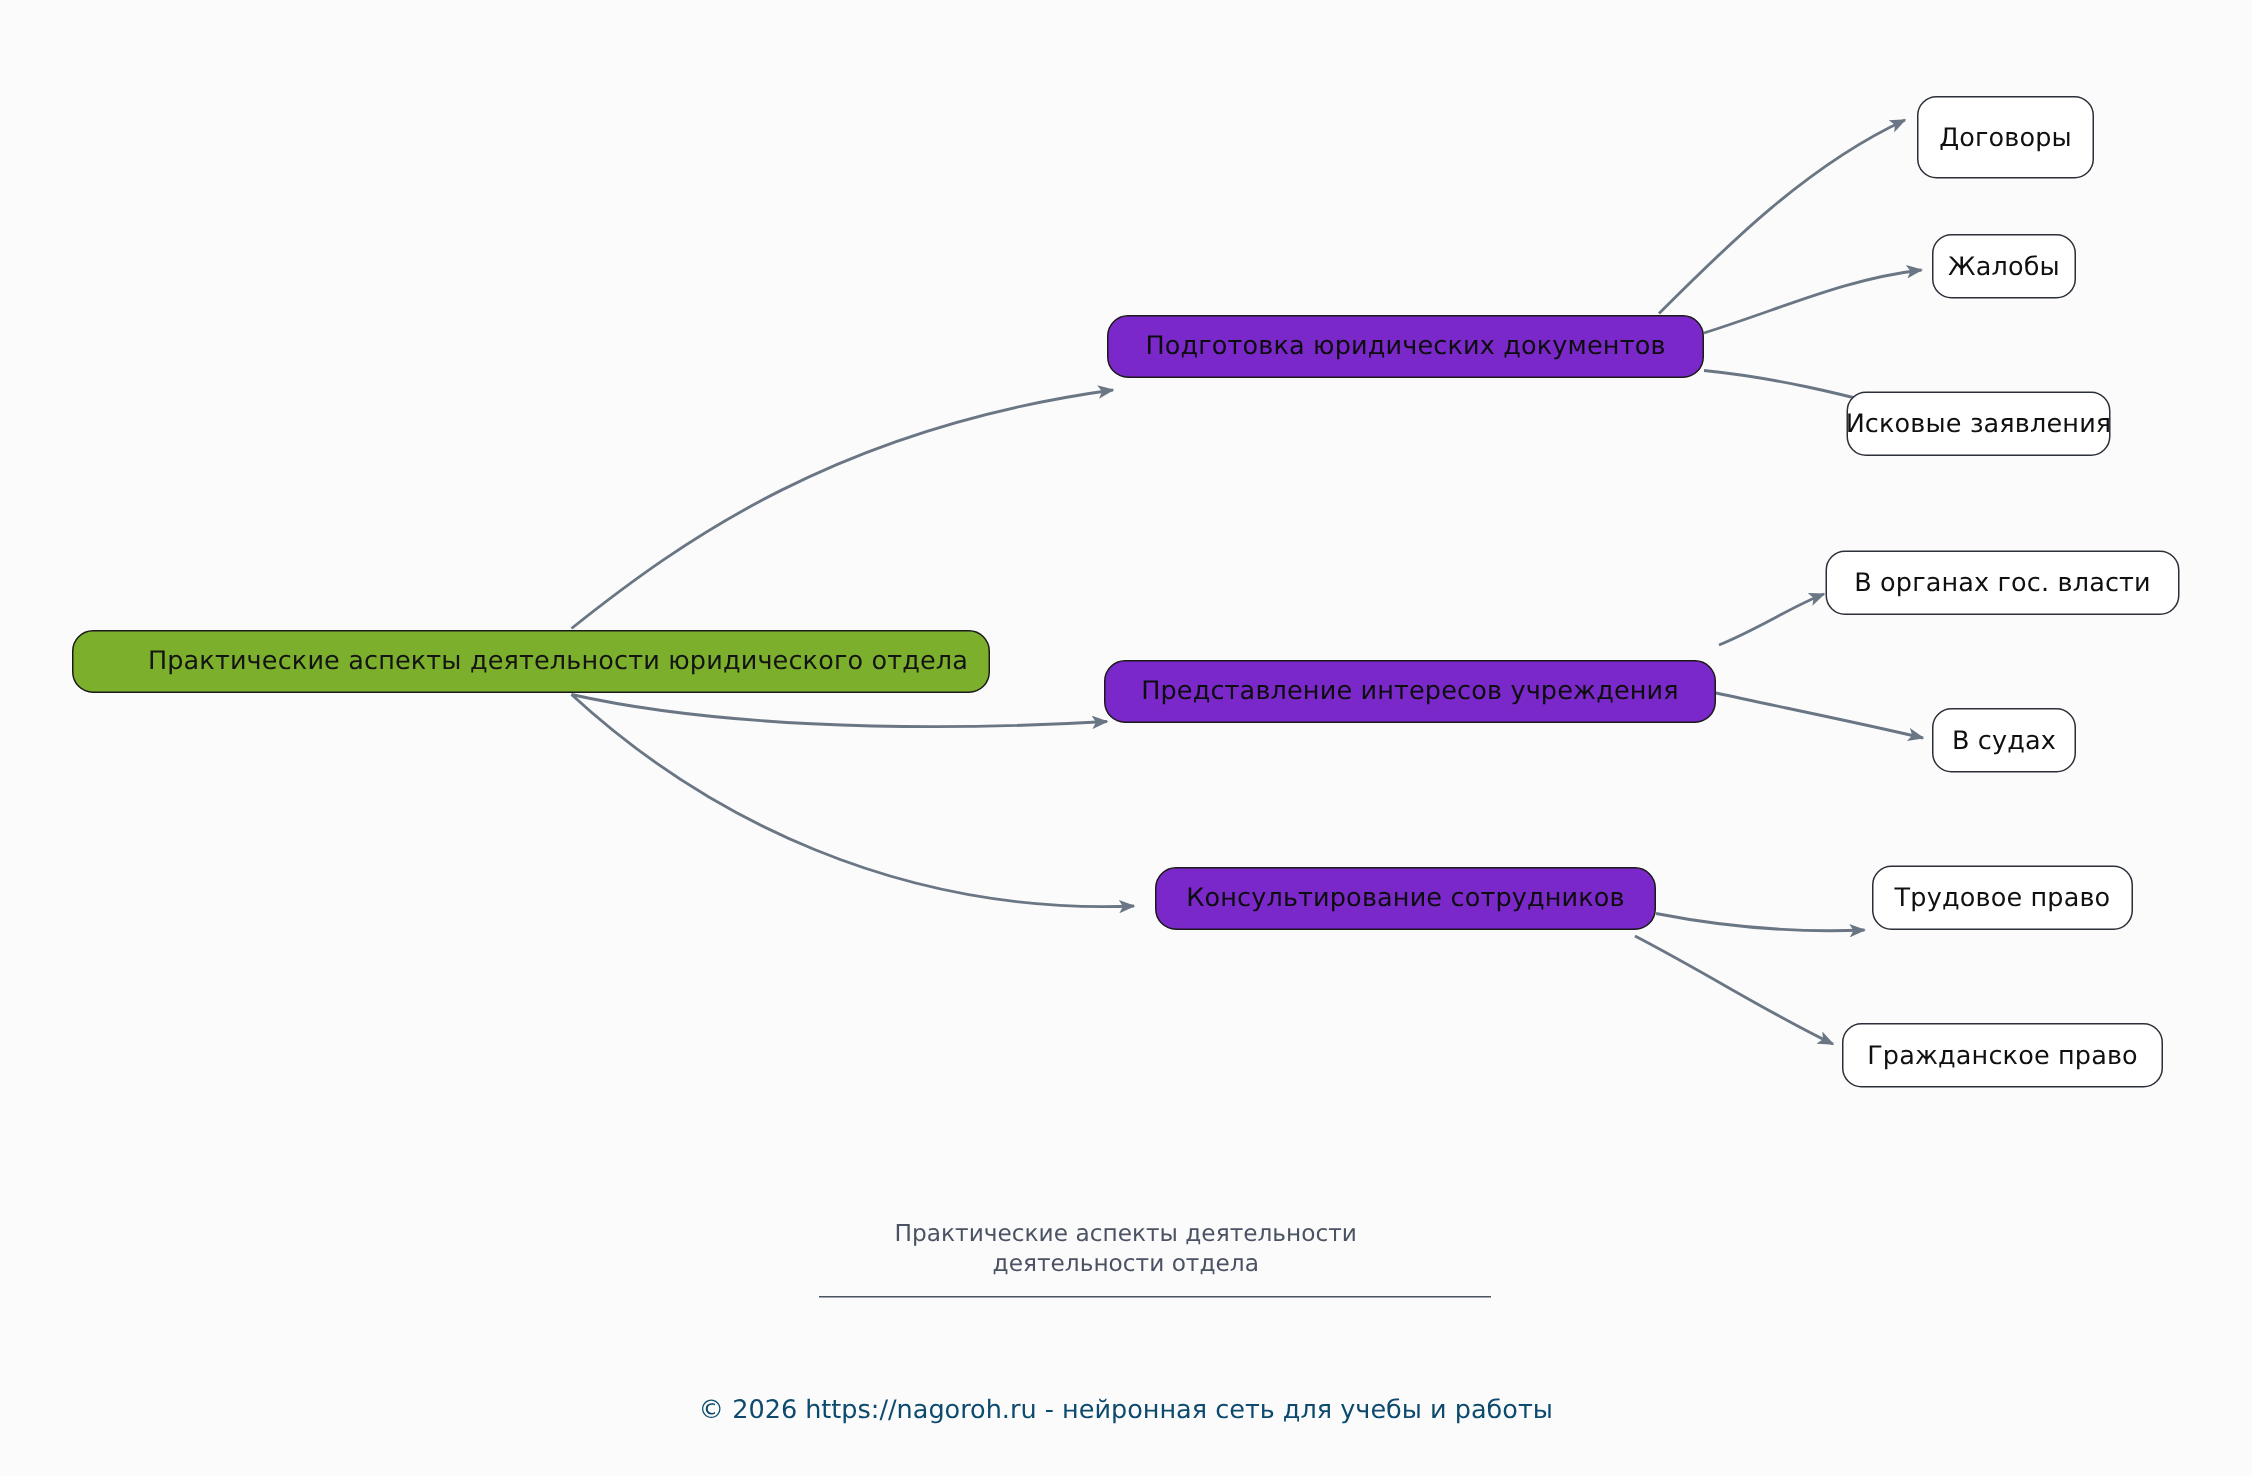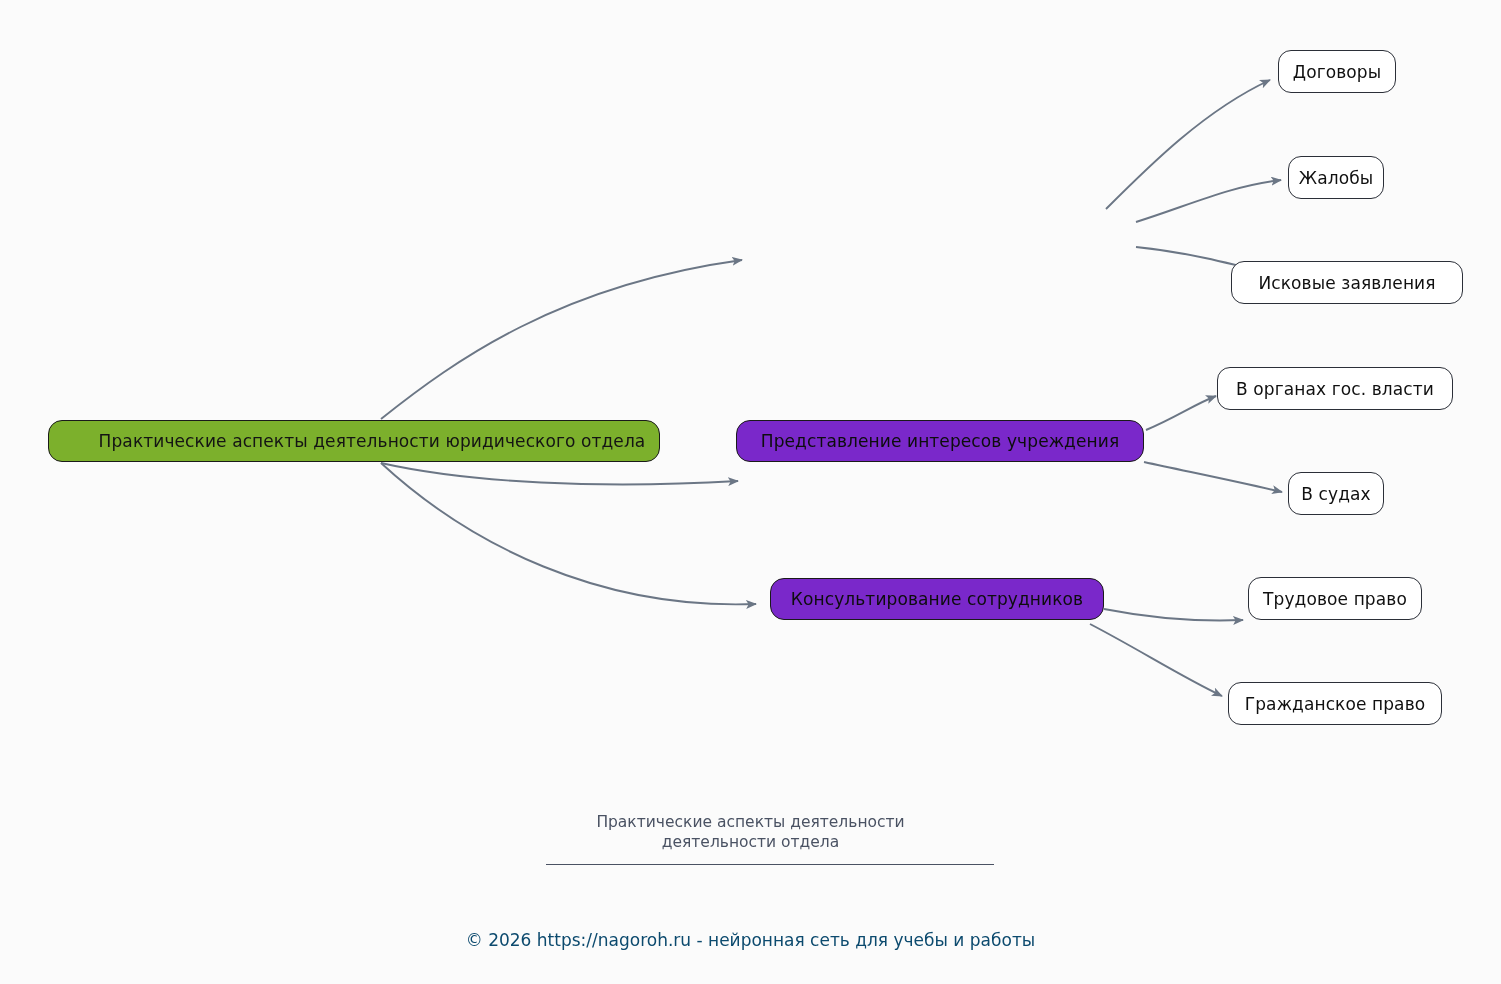--- a/index.html
+++ b/index.html
@@ -124,38 +124,41 @@
 
       <path d="M 1104,609 C 1150,618 1195,622 1243,620"></path>
       <path d="M 1090,624 C 1140,650 1180,676 1222,696"></path>
     </g>
   </svg>
 
   <div class="node node-root" style="left:48px; top:420px; width:612px; height:42px;">
     <span>Практические аспекты деятельности юридического отдела</span>
   </div>
 
+  <div class="node node-branch" style="left:738px; top:210px; width:398px; height:42px;">
+    <span>Подготовка юридических документов</span>
+  </div>
 
-  <div class="node node-branch" style="left:736px; top:420px; width:408px; height:42px;">
+  <div class="node node-branch" style="left:736px; top:440px; width:408px; height:42px;">
     <span>Представление интересов учреждения</span>
   </div>
 
   <div class="node node-branch" style="left:770px; top:578px; width:334px; height:42px;">
     <span>Консультирование сотрудников</span>
   </div>
 
-  <div class="node node-leaf" style="left:1278px; top:50px; width:118px; height:43px;">
+  <div class="node node-leaf" style="left:1278px; top:64px; width:118px; height:55px;">
     <span>Договоры</span>
   </div>
 
   <div class="node node-leaf" style="left:1288px; top:156px; width:96px; height:43px;">
     <span>Жалобы</span>
   </div>
 
-  <div class="node node-leaf" style="left:1231px; top:261px; width:232px; height:43px;">
+  <div class="node node-leaf" style="left:1231px; top:261px; width:176px; height:43px;">
     <span>Исковые заявления</span>
   </div>
 
   <div class="node node-leaf" style="left:1217px; top:367px; width:236px; height:43px;">
     <span>В органах гос. власти</span>
   </div>
 
   <div class="node node-leaf" style="left:1288px; top:472px; width:96px; height:43px;">
     <span>В судах</span>
   </div>

